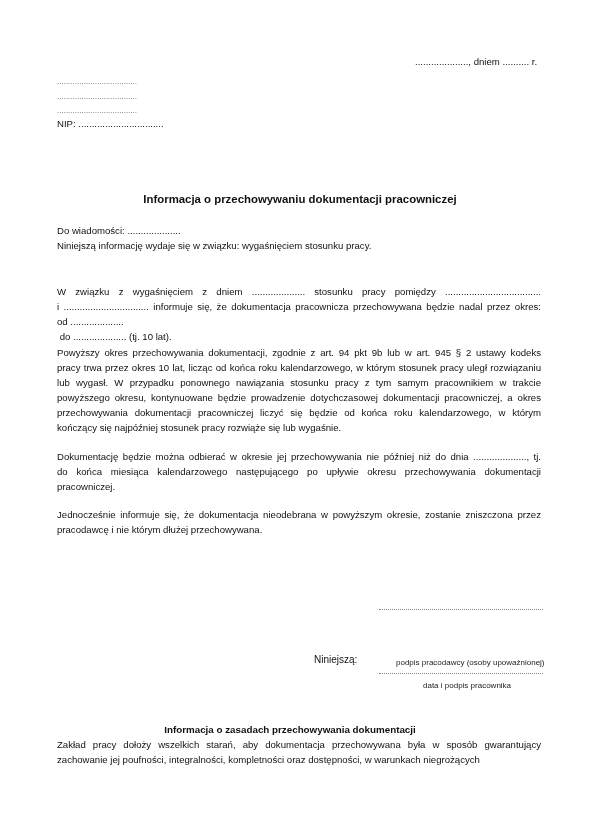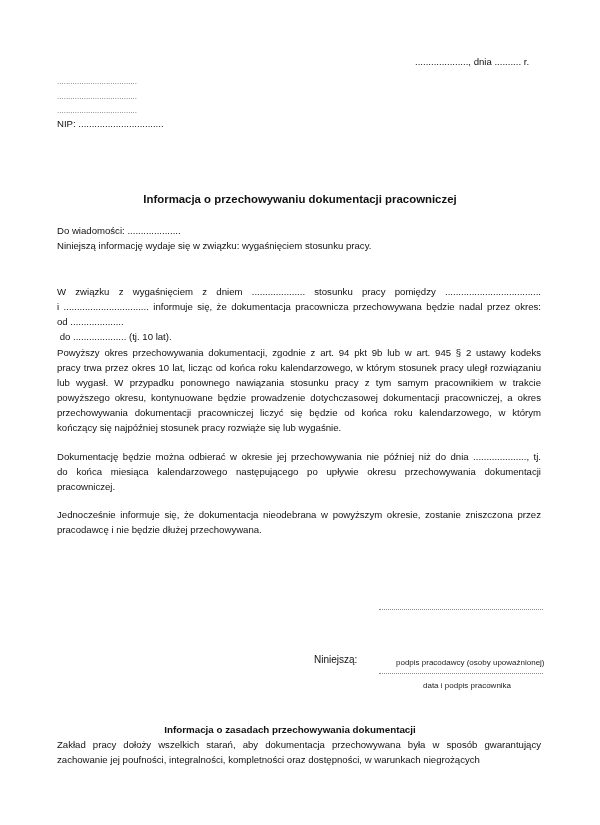--- a/index.html
+++ b/index.html
@@ -11,21 +11,21 @@
   .subtitle { font-weight: bold; font-size: 9.8px; white-space: nowrap; }
   .sigline { border-top: 1px dotted #888; width: 164px; height: 0; }
   .small { font-size: 8px; white-space: nowrap; color: #222; }
   .para { width: 484px; left: 57px; }
   .para .row { display: block; height: 15px; line-height: 15px; text-align: justify; text-align-last: justify; white-space: nowrap; }
   .para .row.last { text-align-last: left; }
 </style>
 </head>
 <body>
 
-<div class="abs line" style="left:415px; top:56px;">...................., dnia .......... r.</div>
+<div class="abs line" style="left:415px; top:56px;">...................., dniem .......... r.</div>
 
 <div class="abs" style="left:57px; top:74px;">
   <div class="line" style="height:15px; line-height:15px; font-size:8px; color:#555;">....................................</div>
   <div class="line" style="height:15px; line-height:15px; font-size:8px; color:#555;">....................................</div>
   <div class="line" style="height:13px; line-height:13px; font-size:8px; color:#555;">....................................</div>
   <div class="line" style="height:13px; line-height:13px;text-align:center;">NIP: ................................</div>
 </div>
 
 <div class="abs title" style="left:0; width:600px; top:193px; text-align:center;">Informacja o przechowywaniu dokumentacji pracowniczej</div>
 
@@ -49,21 +49,21 @@
 </div>
 
 <div class="abs para" style="top:449px;">
   <span class="row">Dokumentację będzie można odbierać w okresie jej przechowywania nie później niż do dnia ...................., tj.</span>
   <span class="row">do końca miesiąca kalendarzowego następującego po upływie okresu przechowywania dokumentacji</span>
   <span class="row last">pracowniczej.</span>
 </div>
 
 <div class="abs para" style="top:507px;">
   <span class="row">Jednocześnie informuje się, że dokumentacja nieodebrana w powyższym okresie, zostanie zniszczona przez</span>
-  <span class="row last">pracodawcę i nie będzie dłużej przechowywana.</span>
+  <span class="row last">pracodawcę i nie którym dłużej przechowywana.</span>
 </div>
 
 <div class="abs sigline" style="left:379px; top:609px;"></div>
 <div class="abs small" style="left:396px; top:614px;margin-top:44px;">podpis pracodawcy (osoby upoważnionej)</div>
 
 <div class="abs line" style="left:314px; top:654px; font-size:10px;">Niniejszą:</div>
 <div class="abs sigline" style="left:379px; top:673px;"></div>
 <div class="abs small" style="left:423px; top:681px;">data i podpis pracownika</div>
 
 <div class="abs subtitle" style="left:0; width:580px; top:724px; text-align:center;">Informacja o zasadach przechowywania dokumentacji</div>

